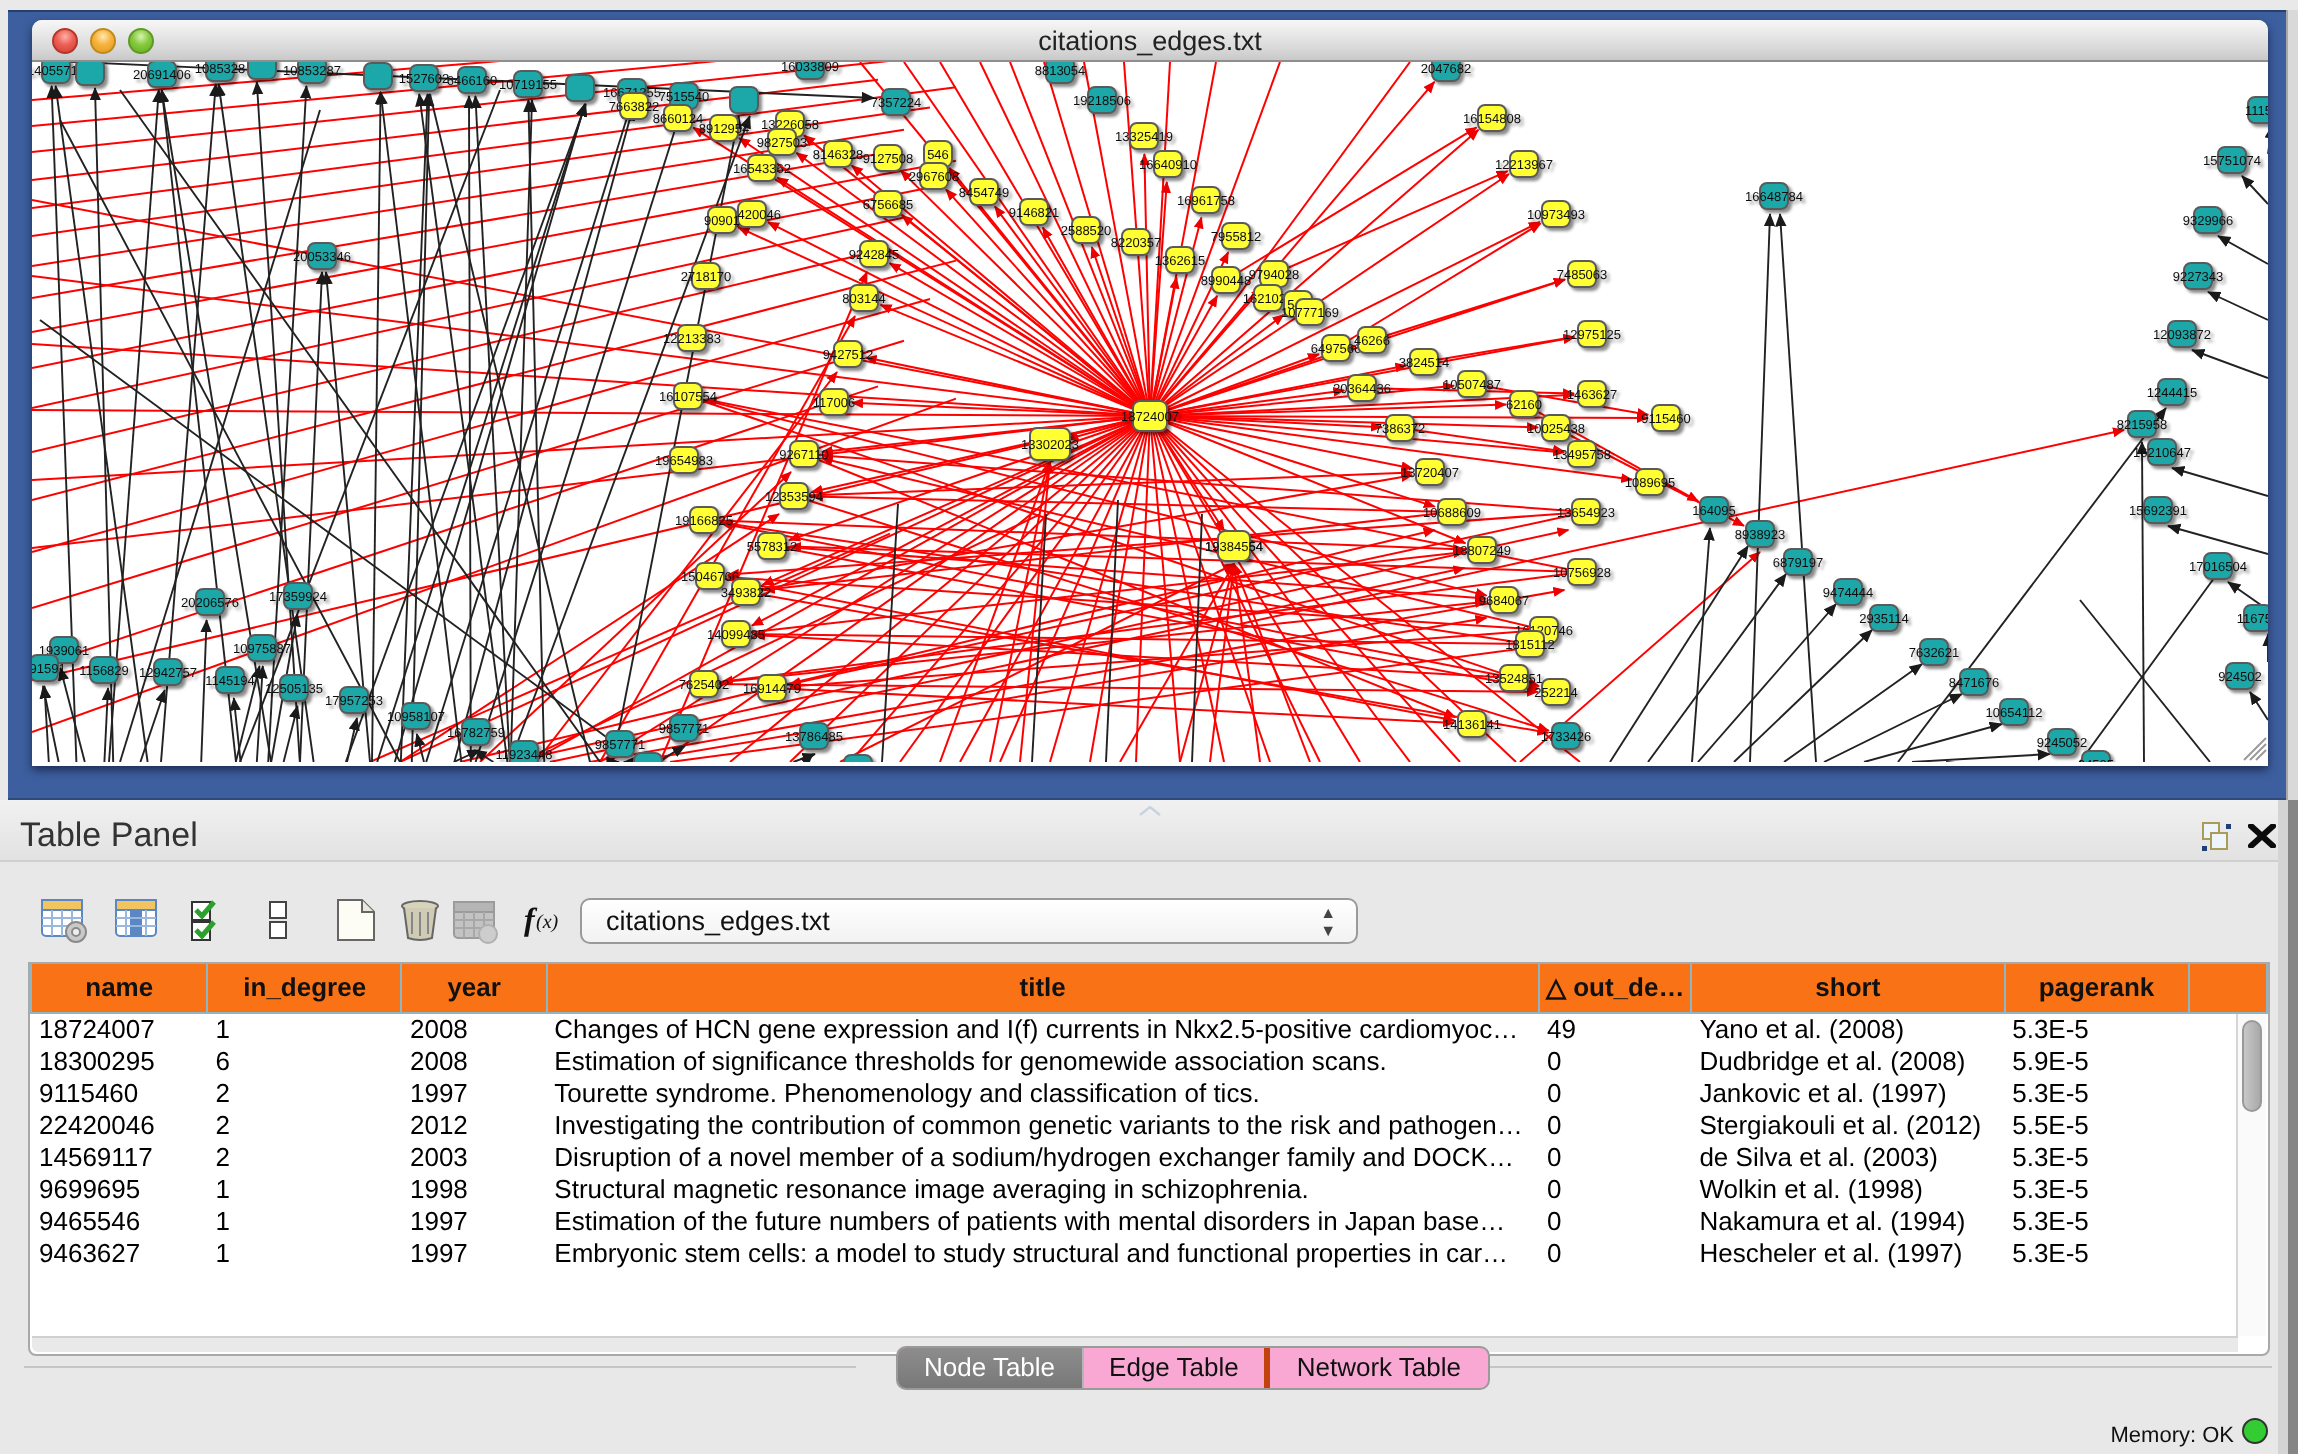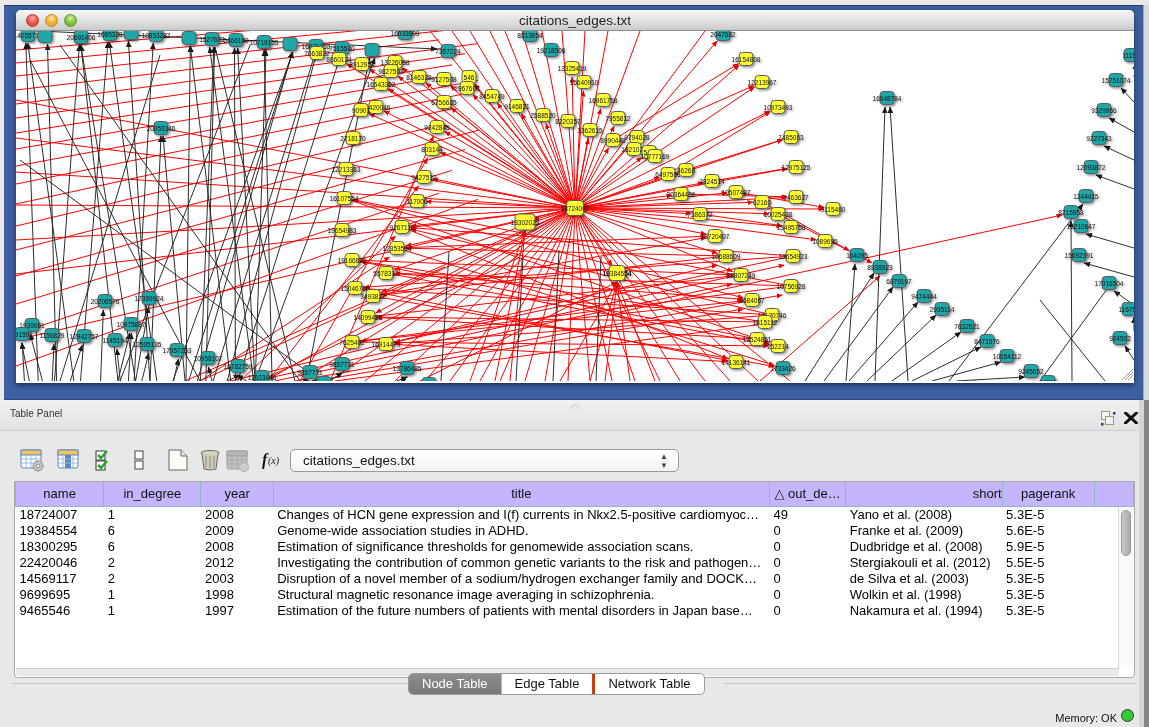--- a/index.html
+++ b/index.html
@@ -5,33 +5,33 @@
 .desktop{position:absolute;left:4px;top:5px;width:1140px;height:395px;background:#3d5f9f;border-top:1px solid #26406e;border-bottom:1px solid #2e4a7a}
 .win{position:absolute;left:16px;top:10px;width:1118px;height:373px;background:#fff;border-radius:5px 5px 0 0;box-shadow:0 2px 5px rgba(0,0,20,.55)}
 .tbar{position:absolute;left:0;top:0;width:100%;height:21px;border-radius:5px 5px 0 0;background:linear-gradient(#f7f7f7,#d9d9d9 70%,#c9c9c9);border-bottom:1px solid #8e8e8e}
 .tbar .title{position:absolute;left:0;right:0;top:3px;text-align:center;font-size:13.5px;color:#222}
 .tl{position:absolute;top:4px;width:13px;height:13px;border-radius:50%}
 .tl.r{left:10px;background:radial-gradient(circle at 50% 30%,#ffb0a8,#ec5f55 45%,#d33b30);border:1px solid #b5372c}
 .tl.y{left:29px;background:radial-gradient(circle at 50% 30%,#ffe9b0,#f6b23c 45%,#e09a1f);border:1px solid #c08a1e}
 .tl.g{left:48px;background:radial-gradient(circle at 50% 30%,#d6f3b0,#85c93e 45%,#64ad22);border:1px solid #609a26}
 .panel{position:absolute;left:0;top:400px;width:1149px;height:327px;background:#e8e8e8}
 .phead{position:absolute;left:0;top:0;width:100%;height:31px;background:linear-gradient(#f1f1f1,#e2e2e2);border-bottom:1px solid #cfcfcf}
-.phead .t{position:absolute;left:10px;top:8px;font-size:10px;color:#333}
+.phead .t{position:absolute;left:10px;top:8px;font-size:17px;color:#333}
 .px{position:absolute;top:7px;font-size:14px;color:#222;font-weight:bold}
 .combo{position:absolute;left:290px;top:49px;width:389px;height:23px;background:linear-gradient(#fff,#f2f2f2);border:1px solid #9a9a9a;border-radius:5px;font-size:13.5px;color:#111;line-height:21px;padding-left:12px}
 .combo .ud{position:absolute;right:10px;top:0;height:21px;font-size:8px;color:#444;line-height:9px;padding-top:2px}
 .tblbox{position:absolute;left:14px;top:81px;width:1121px;height:197px;background:#fff;border:1px solid #a9a9a9;border-radius:0 0 4px 4px}
 table{border-collapse:collapse;table-layout:fixed;width:1119px;font-size:13px}
-th{height:24px;background:#c4b5fd;border:1px solid #8fb6c4;border-top:none;font-weight:normal;font-size:13px;color:#111}
+th{height:24px;background:#f97316;border:1px solid #8fb6c4;border-top:none;font-weight:bold;font-size:13px;color:#111}
 td{height:16px;padding:0 0 0 4px;color:#000;white-space:nowrap;overflow:hidden;font-size:13px}
 .c1{width:88px}.c2{width:97px}.c3{width:72px}.c4{width:495px}.c5{width:76px}.c6{width:156px}.c7{width:92px}.c8{width:39px}
-th.c6{text-align:right}
+th.c6{text-align:center}
 .sbar{position:absolute;right:1px;top:25px;width:15px;height:161px;background:#fafafa;border-left:1px solid #d5d5d5}
 .thumb{position:absolute;left:2px;top:3px;width:10px;height:46px;border-radius:5px;background:linear-gradient(90deg,#c8c8c8,#a9a9a9);border:1px solid #999}
-.tabs{position:absolute;left:408px;top:273px;height:22px;border:1px solid #9a9a9a;border-radius:5px;overflow:hidden;background:#ffffff;display:flex}
+.tabs{position:absolute;left:448px;top:273px;height:22px;border:1px solid #9a9a9a;border-radius:5px;overflow:hidden;background:#f9a8d4;display:flex}
 .tab{font-size:13px;line-height:20px;padding:0 13px;color:#111}
 .tab.sel{background:linear-gradient(#8d8d8d,#787878);color:#fff}
 .tab.mid{border-left:1px solid #b5b5b5;border-right:3px solid #c2410c}
 .mem{position:absolute;right:32px;top:312px;font-size:11px;color:#111}
 .dot{position:absolute;right:15px;top:309px;width:13px;height:13px;border-radius:50%;background:#33cc33;border:1.5px solid #333}
 .rstrip{position:absolute;left:1143px;top:5px;width:6px;height:395px;background:#d9d9d9;border-left:1px solid #a8a8a8}
 .rstrip2{position:absolute;left:1139px;top:400px;width:10px;height:327px;background:#d4d4d4;border-right:5px solid #858585}
 </style></head><body>
 <div class="desktop"></div>
 <div class="win">
@@ -662,37 +662,37 @@
             <td class="c1">18724007</td>
             <td class="c2">1</td>
             <td class="c3">2008</td>
             <td class="c4">Changes of HCN gene expression and I(f) currents in Nkx2.5-positive cardiomyoc…</td>
             <td class="c5">49</td>
             <td class="c6">Yano et al. (2008)</td>
             <td class="c7">5.3E-5</td>
             <td class="c8"></td>
           </tr>
 <tr>
-            <td class="c1">19384554</td>
-            <td class="c2">6</td>
-            <td class="c3">2009</td>
-            <td class="c4">Genome-wide association studies in ADHD.</td>
-            <td class="c5">0</td>
-            <td class="c6">Franke et al. (2009)</td>
-            <td class="c7">5.6E-5</td>
-            <td class="c8"></td>
-          </tr>
-<tr>
             <td class="c1">18300295</td>
             <td class="c2">6</td>
             <td class="c3">2008</td>
             <td class="c4">Estimation of significance thresholds for genomewide association scans.</td>
             <td class="c5">0</td>
             <td class="c6">Dudbridge et al. (2008)</td>
             <td class="c7">5.9E-5</td>
+            <td class="c8"></td>
+          </tr>
+<tr>
+            <td class="c1">9115460</td>
+            <td class="c2">2</td>
+            <td class="c3">1997</td>
+            <td class="c4">Tourette syndrome. Phenomenology and classification of tics.</td>
+            <td class="c5">0</td>
+            <td class="c6">Jankovic et al. (1997)</td>
+            <td class="c7">5.3E-5</td>
             <td class="c8"></td>
           </tr>
 <tr>
             <td class="c1">22420046</td>
             <td class="c2">2</td>
             <td class="c3">2012</td>
             <td class="c4">Investigating the contribution of common genetic variants to the risk and pathogen…</td>
             <td class="c5">0</td>
             <td class="c6">Stergiakouli et al. (2012)</td>
             <td class="c7">5.5E-5</td>
@@ -718,20 +718,30 @@
             <td class="c7">5.3E-5</td>
             <td class="c8"></td>
           </tr>
 <tr>
             <td class="c1">9465546</td>
             <td class="c2">1</td>
             <td class="c3">1997</td>
             <td class="c4">Estimation of the future numbers of patients with mental disorders in Japan base…</td>
             <td class="c5">0</td>
             <td class="c6">Nakamura et al. (1994)</td>
+            <td class="c7">5.3E-5</td>
+            <td class="c8"></td>
+          </tr>
+<tr>
+            <td class="c1">9463627</td>
+            <td class="c2">1</td>
+            <td class="c3">1997</td>
+            <td class="c4">Embryonic stem cells: a model to study structural and functional properties in car…</td>
+            <td class="c5">0</td>
+            <td class="c6">Hescheler et al. (1997)</td>
             <td class="c7">5.3E-5</td>
             <td class="c8"></td>
           </tr>
  </tbody>
       </table>
  <div class="sbar">
         <div class="thumb"></div>
       </div>
       <div style="position:absolute;left:1px;bottom:1px;width:1103px;height:8px;background:#e9e9e9;border-top:1px solid #d0d0d0;border-radius:0 0 0 3px"></div>
  </div>

